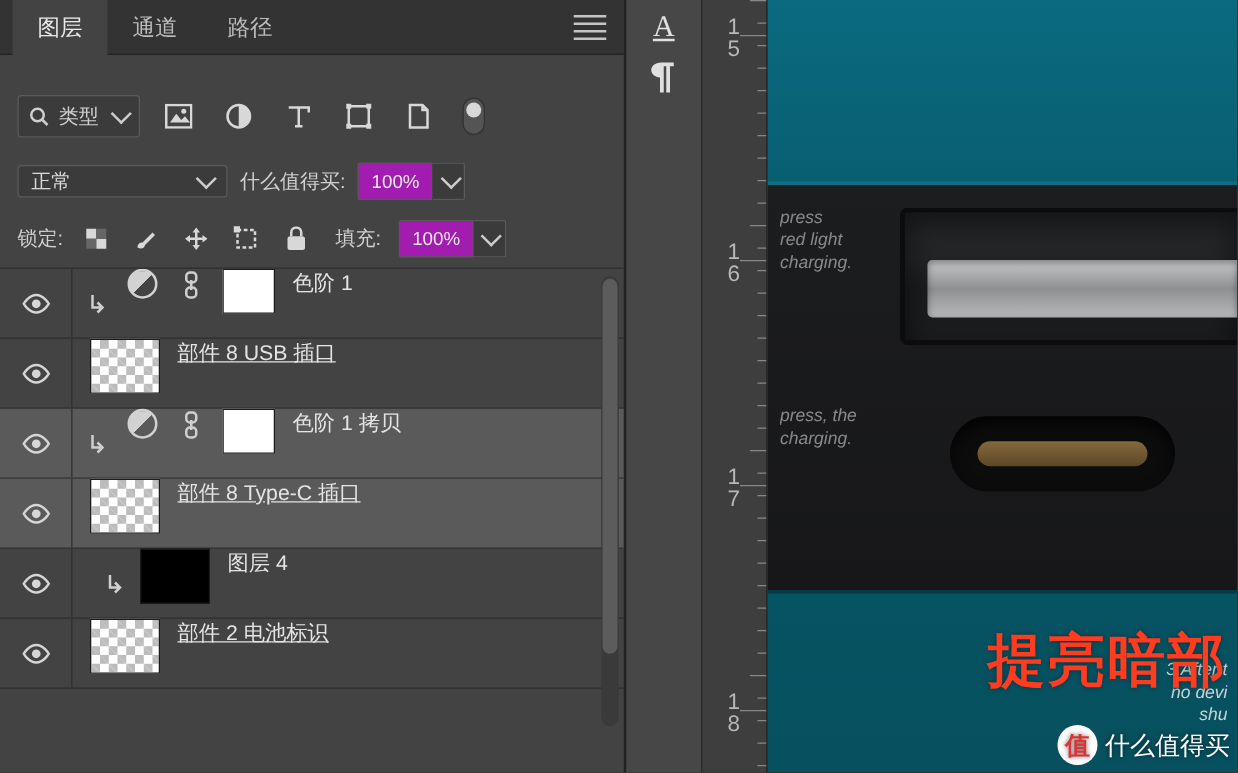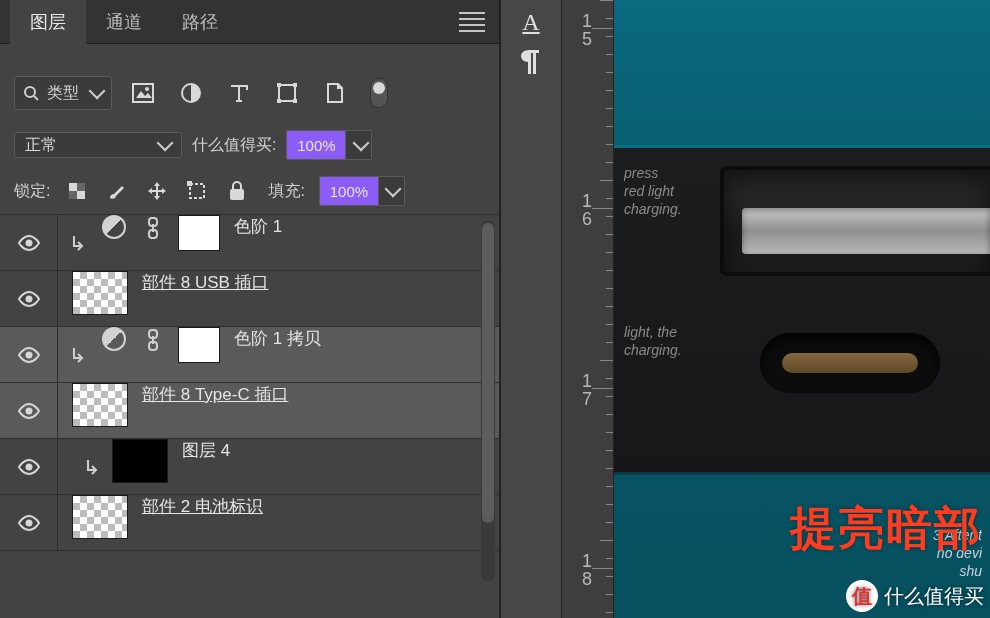--- a/index.html
+++ b/index.html
@@ -82,21 +82,21 @@
   .blend-row {
     display:flex; align-items:center; padding: 8px 14px; gap: 10px;
   }
   .blend-dropdown {
     display:flex; align-items:center; justify-content:space-between;
     border:1px solid #5a5a5a; background:#3b3b3b; border-radius:3px;
     height:26px; width:168px; padding:0 10px; font-size:16px;
   }
   .label-sm { font-size:16px; color:#d0d0d0; }
   .num-field {
-    border:1px solid #5a5a5a; background:#8b5cf6; color:#e8e8e8;
+    border:1px solid #5a5a5a; background:#a21caf; color:#e8e8e8;
     height:30px; width:60px; text-align:center; border-radius:2px 0 0 2px;
     font-size:15px; line-height:30px;
   }
   .num-drop {
     border:1px solid #5a5a5a; border-left:none; background:#3b3b3b;
     height:30px; width:26px; border-radius:0 2px 2px 0; display:flex;align-items:center;justify-content:center;
   }
 
   
   .lock-row {
@@ -528,21 +528,21 @@
 
   <div class="canvas">
     <div class="device-body"></div>
     <div class="port-panel">
       <div class="device-text" style="white-space:pre-line;">press
 red light
 charging.</div>
       <div class="usb-a">
         <div class="usb-a-inner"></div>
       </div>
-      <div class="device-text t2" style="white-space:pre-line;">light, the
+      <div class="device-text t2" style="white-space:pre-line;">press, the
 charging.</div>
       <div class="usb-c">
         <div class="usb-c-slot"></div>
       </div>
     </div>
     <div class="device-text t3" style="white-space:pre-line; color:#e8e9ea; opacity:.85; bottom:auto; top:490px;">3.After t
 no devi
 shu</div>
     <div class="annot">提亮暗部</div>
     <div class="watermark">

